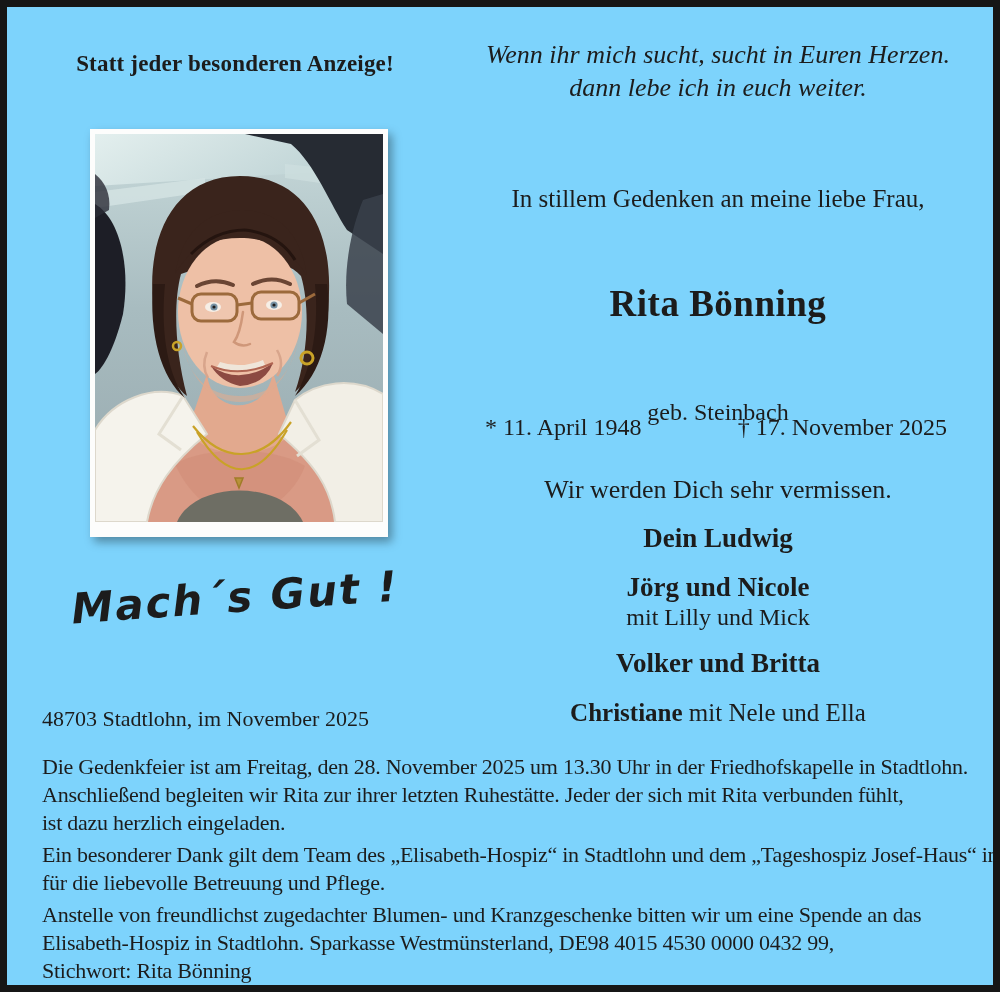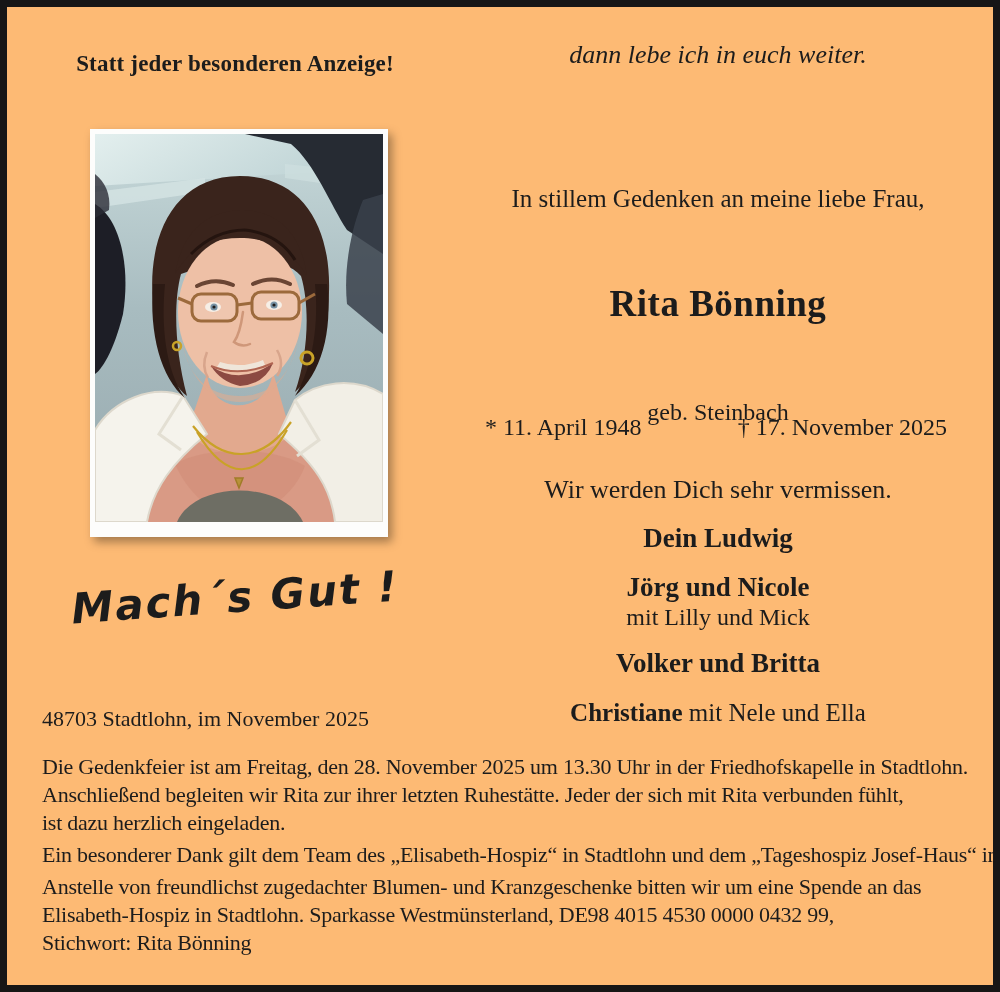--- a/index.html
+++ b/index.html
@@ -1,20 +1,20 @@
 <!DOCTYPE html>
 <html lang="de"><head>
 <meta charset="utf-8">
 <style>
   html,body{margin:0;padding:0;background:#e8e8e8;}
   .page{
     position:relative;
     width:986px;height:978px;
     margin:0 auto;
-    background:#fdba74;
+    background:#7dd3fc;
     border:7px solid #161616;
     overflow:hidden;
     font-family:"Liberation Serif","DejaVu Serif",serif;
     color:#1c1c1c;
   }
   .abs{position:absolute;}
   
   .statt{
     left:33px;top:44px;width:390px;
     text-align:center;font-weight:bold;font-size:23px;letter-spacing:0.2px;
@@ -161,20 +161,21 @@
     </svg>
   </figure>
 
   <div class="abs machs">Mach´s Gut !</div>
 
   <div class="abs place-date">48703 Stadtlohn, im November 2025</div>
 
   <div class="abs right-col">
 
     <div class="rc verse">
+      <div>Wenn ihr mich sucht, sucht in Euren Herzen.</div>
       <div>dann lebe ich in euch weiter.</div>
     </div>
 
     <div class="rc intro">
       <div>In stillem Gedenken an meine liebe Frau,</div>
     </div>
 
     <div class="rc deceased-name">Rita Bönning</div>
 
     <div class="rc maiden">geb. Steinbach</div>
@@ -195,20 +196,21 @@
   </div>
 
   <div class="abs notice">
     <div class="para">
       <div class="line">Die Gedenkfeier ist am Freitag, den 28. November 2025 um 13.30 Uhr in der Friedhofskapelle in Stadtlohn.</div>
       <div class="line">Anschließend begleiten wir Rita zur ihrer letzten Ruhestätte. Jeder der sich mit Rita verbunden fühlt,</div>
       <div class="line">ist dazu herzlich eingeladen.</div>
     </div>
     <div class="para">
       <div class="line">Ein besonderer Dank gilt dem Team des „Elisabeth-Hospiz“ in Stadtlohn und dem „Tageshospiz Josef-Haus“ in Epe</div>
+      <div class="line">für die liebevolle Betreuung und Pflege.</div>
     </div>
     <div class="para">
       <div class="line">Anstelle von freundlichst zugedachter Blumen- und Kranzgeschenke bitten wir um eine Spende an das</div>
       <div class="line">Elisabeth-Hospiz in Stadtlohn. Sparkasse Westmünsterland, DE98 4015 4530 0000 0432 99,</div>
       <div class="line">Stichwort: Rita Bönning</div>
     </div>
   </div>
 
 </div>
 

